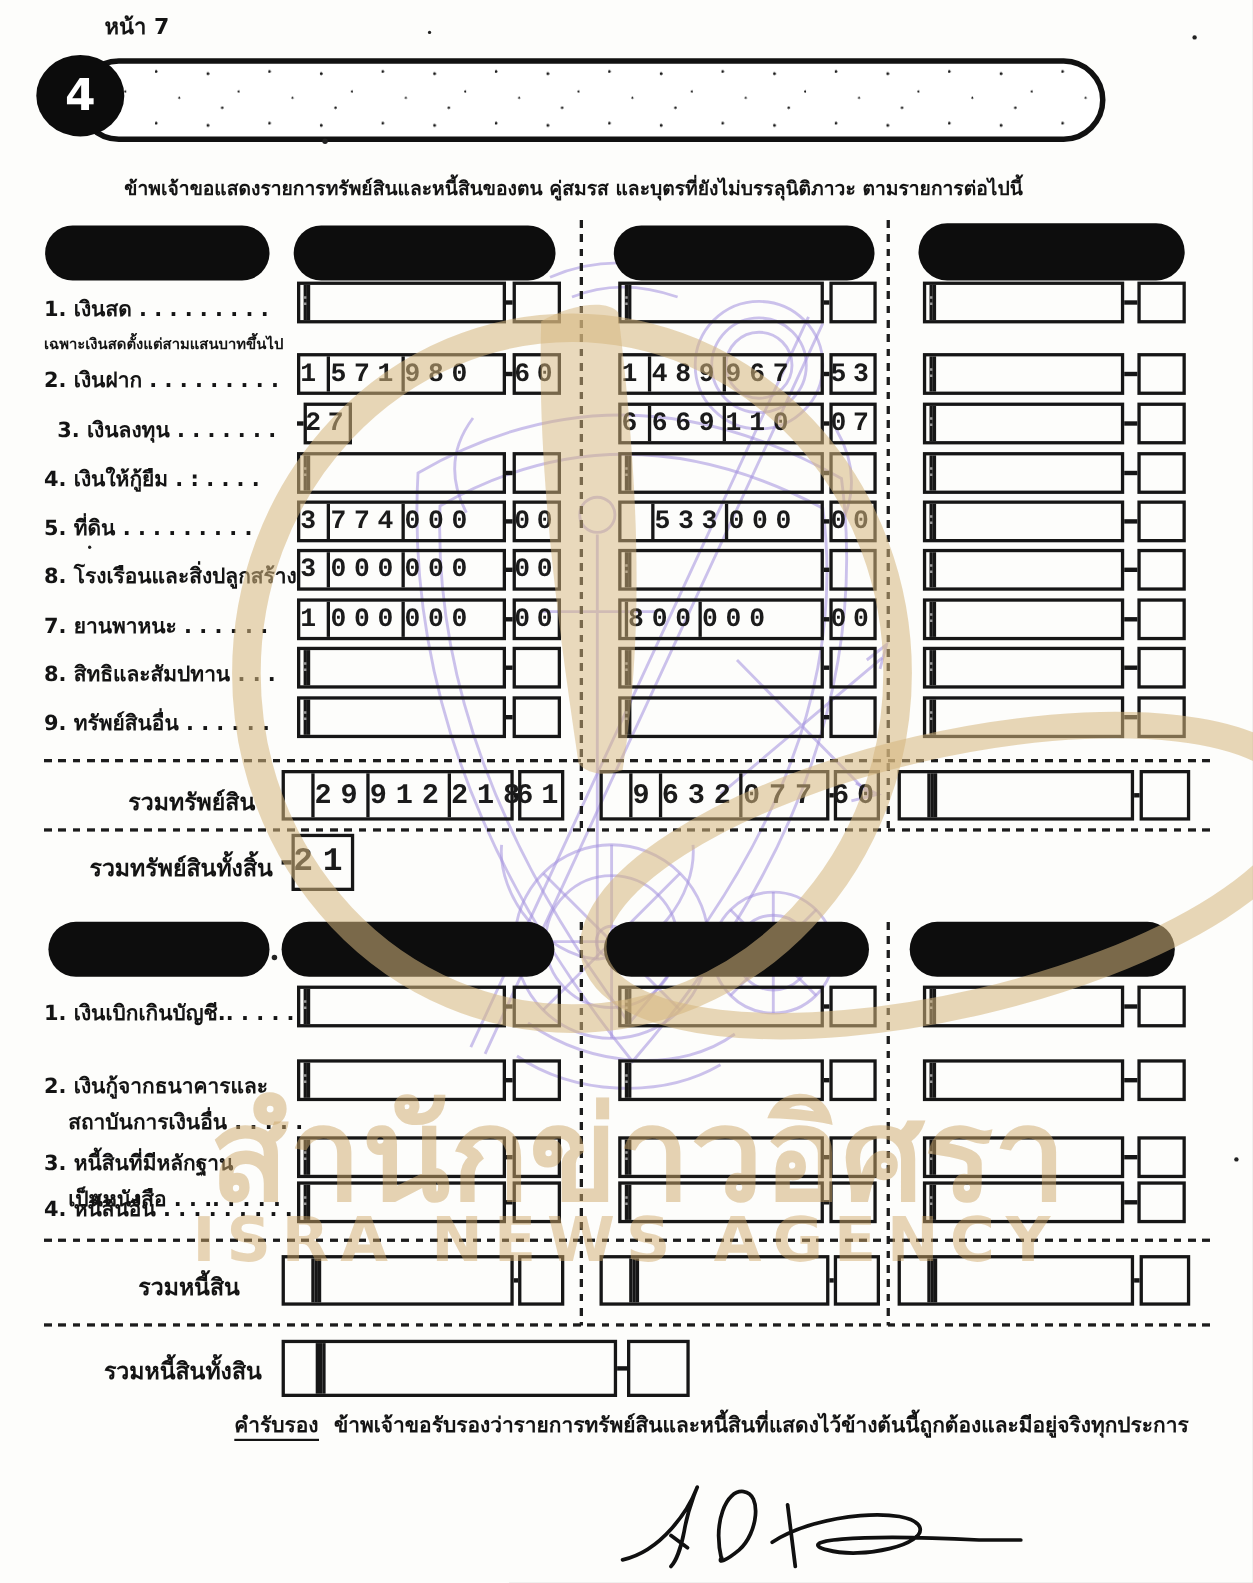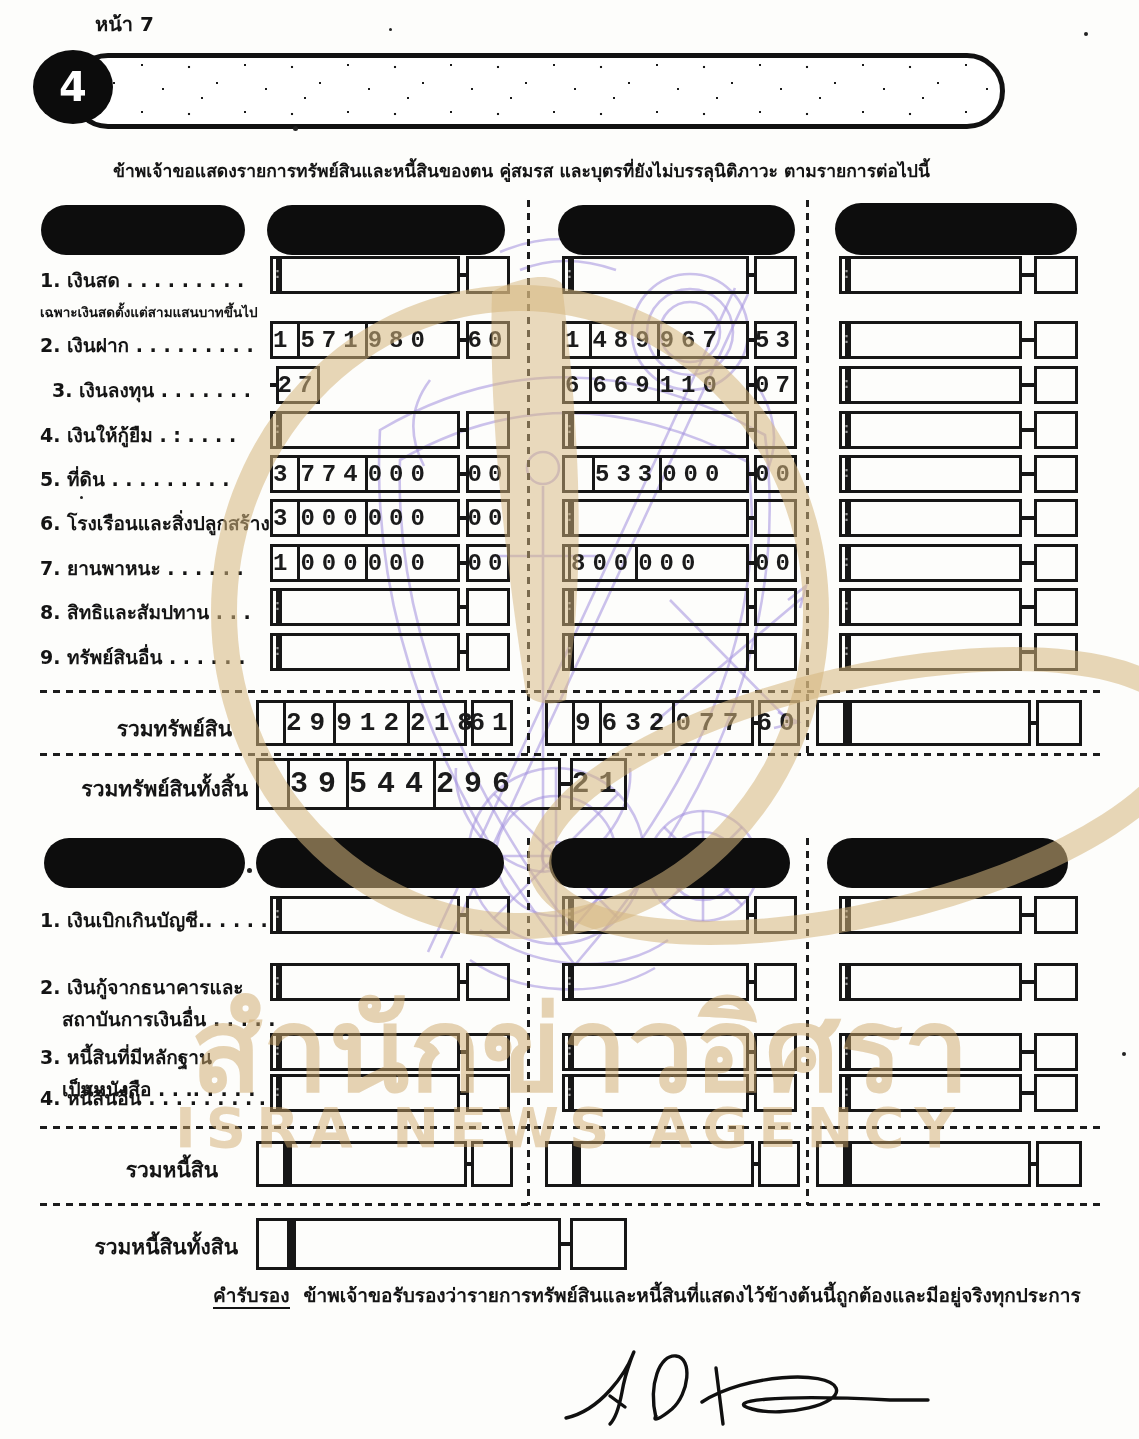--- a/index.html
+++ b/index.html
@@ -256,21 +256,21 @@
         </div>
         <div class="amount" style="left: 839px; top: 455px;">
           <div class="bigbox" style="width: 183px; height: 38px;">
             <div class="cell alignR" style="font-size: 24px; letter-spacing: 7px;"></div>
             <div class="cell" style="font-size: 24px; letter-spacing: 7px;"></div>
             <div class="cell ghost" style="font-size: 24px; letter-spacing: 7px;"></div>
           </div>
           <div class="dash" style="width: 12px;"></div>
           <div class="satang" style="width: 44px; height: 38px; font-size: 24px; letter-spacing: 6px;"></div>
         </div>
-        <div class="rowlab abs" style="left: 40px; top: 508px;">6.  โรงเรือนและสิ่งปลูกสร้าง</div>
+        <div class="rowlab abs" style="left: 40px; top: 508px;">8.  โรงเรือนและสิ่งปลูกสร้าง</div>
         <div class="amount" style="left: 270px; top: 499px;">
           <div class="bigbox" style="width: 190px; height: 38px;">
             <div class="cell alignR" style="font-size: 24px; letter-spacing: 7px;">3</div>
             <div class="cell" style="font-size: 24px; letter-spacing: 7px;">000</div>
             <div class="cell" style="font-size: 24px; letter-spacing: 7px;">000</div>
           </div>
           <div class="dash" style="width: 6px;"></div>
           <div class="satang" style="width: 44px; height: 38px; font-size: 24px; letter-spacing: 6px;">00</div>
         </div>
         <div class="amount" style="left: 562px; top: 499px;">
@@ -543,26 +543,20 @@
           <div class="bigbox" style="width: 215px; height: 46px;">
             <div class="cell" style="flex: 0 0 24px;"></div>
             <div class="cell" style="font-size: 26px; letter-spacing: 8px;"></div>
             <div class="cell" style="font-size: 26px; letter-spacing: 8px;"></div>
             <div class="cell" style="font-size: 26px; letter-spacing: 8px;"></div>
           </div>
           <div class="dash" style="width: 5px;"></div>
           <div class="satang" style="width: 46px; height: 46px; font-size: 26px; letter-spacing: 7px;"></div>
         </div>
         <div class="amount" style="left: 256px; top: 758px;">
-          <div class="bigbox" style="width: 305px; height: 52px;">
-            <div class="cell" style="flex: 0 0 28px;"></div>
-            <div class="cell" style="font-size: 30px; letter-spacing: 10px;">39</div>
-            <div class="cell" style="font-size: 30px; letter-spacing: 10px;">544</div>
-            <div class="cell" style="font-size: 30px; letter-spacing: 10px;">296</div>
-          </div>
           <div class="dash" style="width: 9px;"></div>
           <div class="satang" style="width: 57px; height: 52px; font-size: 30px; letter-spacing: 9px;">21</div>
         </div>
         <div class="amount" style="left: 256px; top: 1218px;">
           <div class="bigbox" style="width: 305px; height: 52px;">
             <div class="cell" style="flex: 0 0 28px;"></div>
             <div class="cell" style="font-size: 30px; letter-spacing: 10px;"></div>
             <div class="cell" style="font-size: 30px; letter-spacing: 10px;"></div>
             <div class="cell" style="font-size: 30px; letter-spacing: 10px;"></div>
           </div>

